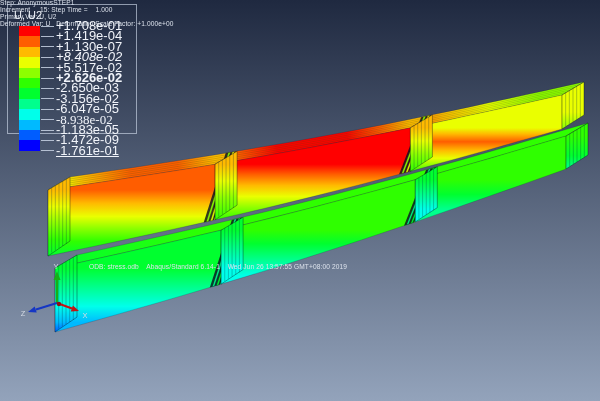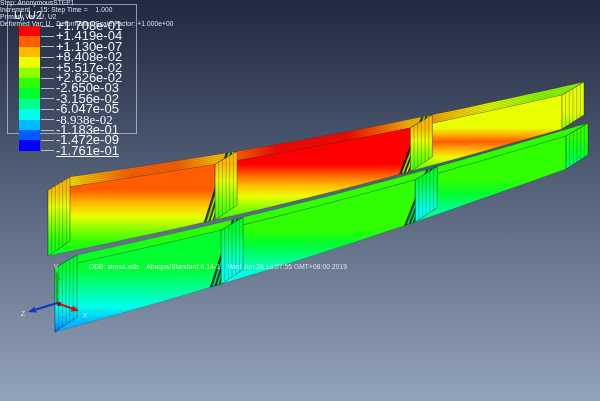--- a/index.html
+++ b/index.html
@@ -291,35 +291,35 @@
         <div class="lg-swatch" style="top: 114.6px; background: rgb(0, 186, 255);"></div>
         <div class="lg-swatch" style="top: 125px; background: rgb(0, 93, 255);"></div>
         <div class="lg-swatch" style="top: 135.4px; background: rgb(0, 0, 255);"></div>
         <div class="lg-tick" style="top: 20.5px;"></div>
         <div class="lg-label" style="top: 16px;">+1.708e-01</div>
         <div class="lg-tick" style="top: 30.9px;"></div>
         <div class="lg-label" style="top: 26.4px;">+1.419e-04</div>
         <div class="lg-tick" style="top: 41.3px;"></div>
         <div class="lg-label" style="top: 36.8px;">+1.130e-07</div>
         <div class="lg-tick" style="top: 51.7px;"></div>
-        <div class="lg-label" style="top: 47.2px;">+8.408e-02</div>
+        <div class="lg-label" style="top: 47.2px; font-style: italic;">+8.408e-02</div>
         <div class="lg-tick" style="top: 62.1px;"></div>
         <div class="lg-label" style="top: 57.6px;">+5.517e-02</div>
         <div class="lg-tick" style="top: 72.5px;"></div>
-        <div class="lg-label" style="top: 68px;">+2.626e-02</div>
+        <div class="lg-label" style="top: 68px; font-weight: bold;">+2.626e-02</div>
         <div class="lg-tick" style="top: 82.9px;"></div>
         <div class="lg-label" style="top: 78.4px;">-2.650e-03</div>
         <div class="lg-tick" style="top: 93.3px;"></div>
         <div class="lg-label" style="top: 88.8px; text-align: center;">-3.156e-02</div>
         <div class="lg-tick" style="top: 103.7px;"></div>
         <div class="lg-label" style="top: 99.2px;">-6.047e-05</div>
         <div class="lg-tick" style="top: 114.1px;"></div>
         <div class="lg-label" style="top: 109.6px; font-family: Liberation Serif, serif;">-8.938e-02</div>
         <div class="lg-tick" style="top: 124.5px;"></div>
-        <div class="lg-label" style="top: 120px;">-1.183e-01</div>
+        <div class="lg-label" style="top: 120px;">-1.183e-05</div>
         <div class="lg-tick" style="top: 134.9px;"></div>
         <div class="lg-label" style="top: 130.4px;">-1.472e-09</div>
         <div class="lg-tick" style="top: 145.3px;"></div>
         <div class="lg-label" style="top: 140.8px; text-decoration: underline;">-1.761e-01</div>
       </div>
   </div>
 
   <div id="odb-line" class="vp-text">ODB: stress.odb    Abaqus/Standard 6.14-1    Wed Jun 26 13:57:55 GMT+08:00 2019</div>
   <div id="step-block">
     <div class="vp-text" style="position:static">Step: AnonymousSTEP1</div>

